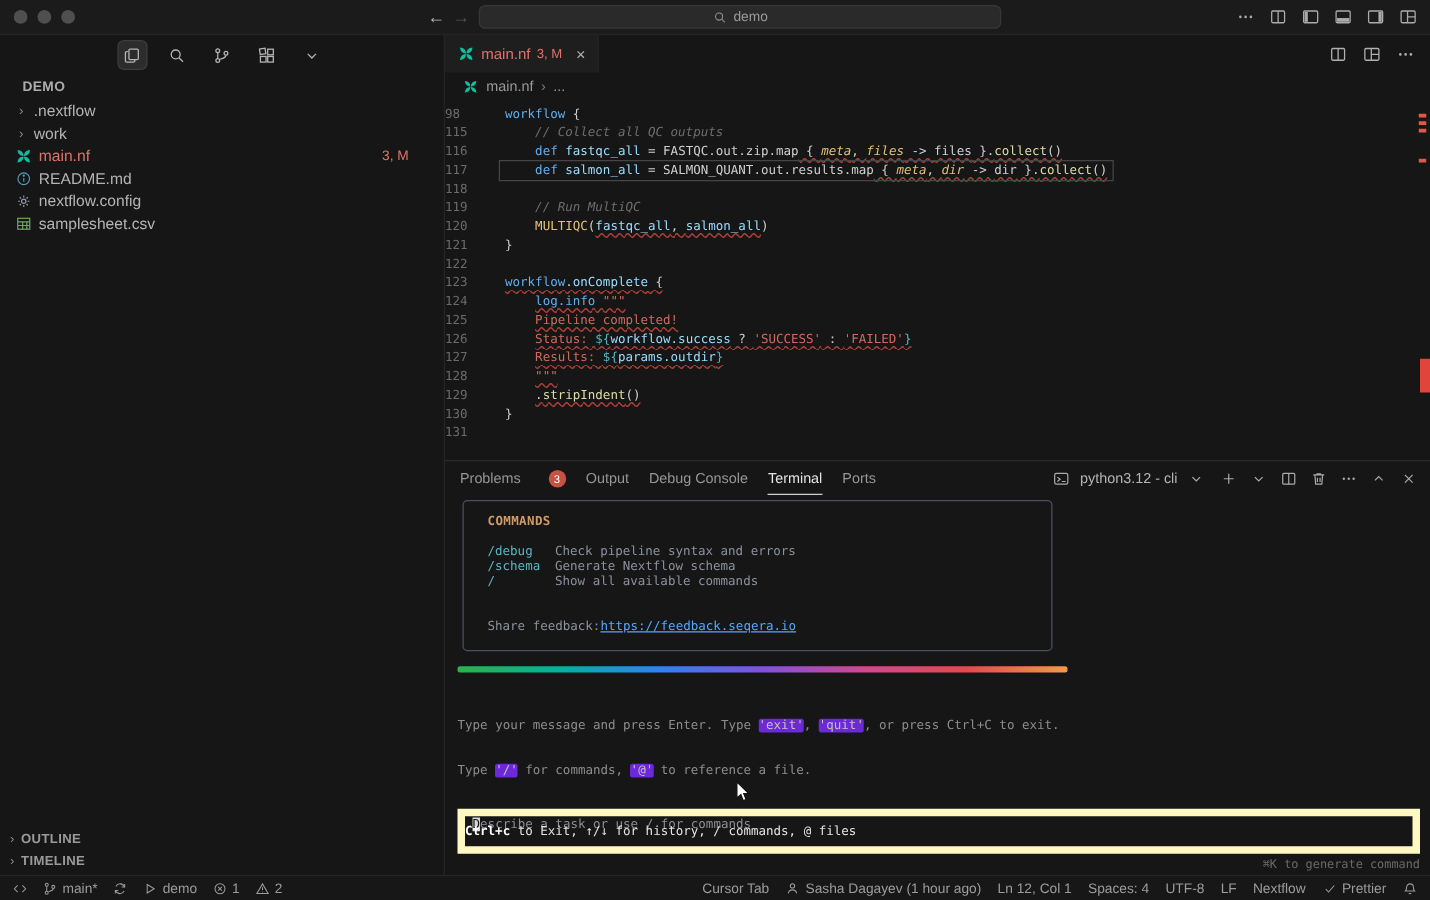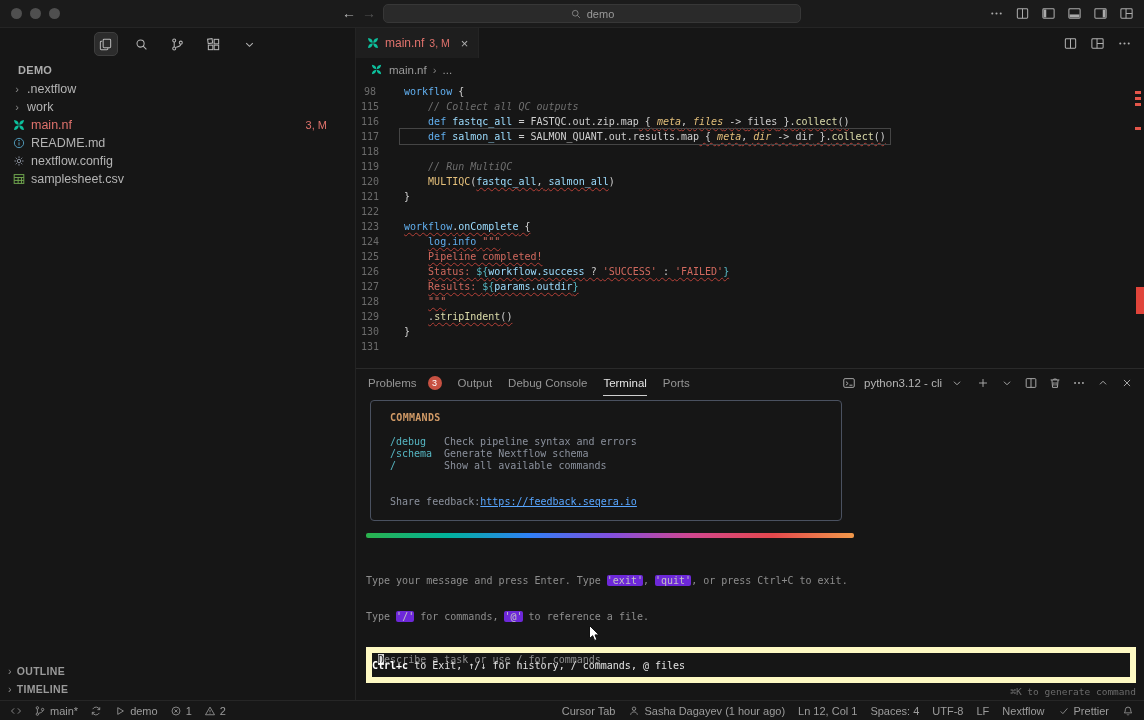--- a/index.html
+++ b/index.html
@@ -51,42 +51,42 @@
   .tab-badge{font-size:10.5px}
   .tab-close{color:#b0b0b0;margin-left:6px;font-size:13px;line-height:1}
   .tab-actions{margin-left:auto;display:flex;gap:12px;padding-right:12px;color:#b0b0b0}
   .tab-actions .ic{width:15px;height:15px}
   .breadcrumb{height:23px;display:flex;align-items:center;gap:6px;padding-left:14px;font-size:11.5px;color:#9a9a9a}
   .breadcrumb .ficon{width:13px;height:13px}
   .bc-sep{color:#7a7a7a}
 
   .code{flex:1;position:relative;padding-top:3px;font-family:"DejaVu Sans Mono",monospace;font-size:10px;line-height:15px;overflow:hidden;background:#161616}
   .cl{display:flex;height:15px}
-  .cl .ln{width:44px;text-align:center;padding-right:16px;color:#6b6b6b;flex:none}
+  .cl .ln{width:44px;text-align:left;padding-right:16px;color:#6b6b6b;flex:none}
   .cl .lc{white-space:pre;color:#cfcfcf;padding-left:4px}
   .cl.cur .lc{outline:1px solid #454545;min-width:490px}
   .tk-kw{color:#61afef}
   .tk-fg{color:#cfcfcf}
   .tk-var{color:#9cdcfe}
   .tk-str{color:#d1695e}
   .tk-com{color:#6e6e6e;font-style:italic}
   .tk-fn{color:#dcdcaa}
   .tk-proc{color:#e5c07b}
   .tk-param{color:#e5c07b;font-style:italic}
   .tk-interp{color:#56b6c2}
   .sq{text-decoration:underline;text-decoration-style:wavy;text-decoration-color:rgba(205,70,60,.85);text-decoration-thickness:1px;text-underline-offset:2px}
   .ruler{position:absolute;right:0;top:0;bottom:0;width:10px}
   .rmark{position:absolute;right:3px;width:6px;height:3px;background:#e4564a}
   .rthumb{position:absolute;right:0;width:8px;height:27px;background:#e0443a;top:206px}
 
   
   .panel{height:332px;border-top:1px solid #2a2a2a;display:flex;flex-direction:column;position:relative;background:#161616}
   .panel-head{height:28px;display:flex;align-items:center;padding:0 10px 0 12px;flex:none}
   .ptabs{display:flex;gap:16px;font-size:11.5px;color:#969696;align-items:center;height:28px}
-  .ptab{height:28px;display:flex;align-items:center;gap:11px;position:relative}
+  .ptab{height:28px;display:flex;align-items:center;gap:22px;position:relative}
   .ptab.active{color:#e4e4e4}
   .ptab.active:after{content:"";position:absolute;left:0;right:0;bottom:1px;height:1px;background:#cfcfcf}
   .pbadge{background:#c75142;color:#fff;font-size:9px;min-width:14px;height:14px;border-radius:8px;display:flex;align-items:center;justify-content:center;padding:0 3px}
   .panel-right{margin-left:auto;display:flex;align-items:center;gap:8px;color:#ababab;font-size:11.5px}
   .panel-right .ic{width:14px;height:14px}
   .pr-title{color:#b5b5b5}
   .pr-actions{display:flex;gap:10px;margin-left:4px}
   .panel-body{flex:1;position:relative;padding:0 8px 0 10px;font-family:"DejaVu Sans Mono",monospace;font-size:10px;color:#9a9a9a}
   .helpbox{width:472px;border:1px solid #4a5160;border-radius:4px;margin:3px 0 0 4px;padding:11px 12px 12px 19px}
   .hb-head{color:#d19a66;font-weight:bold;letter-spacing:.3px;line-height:12px}

